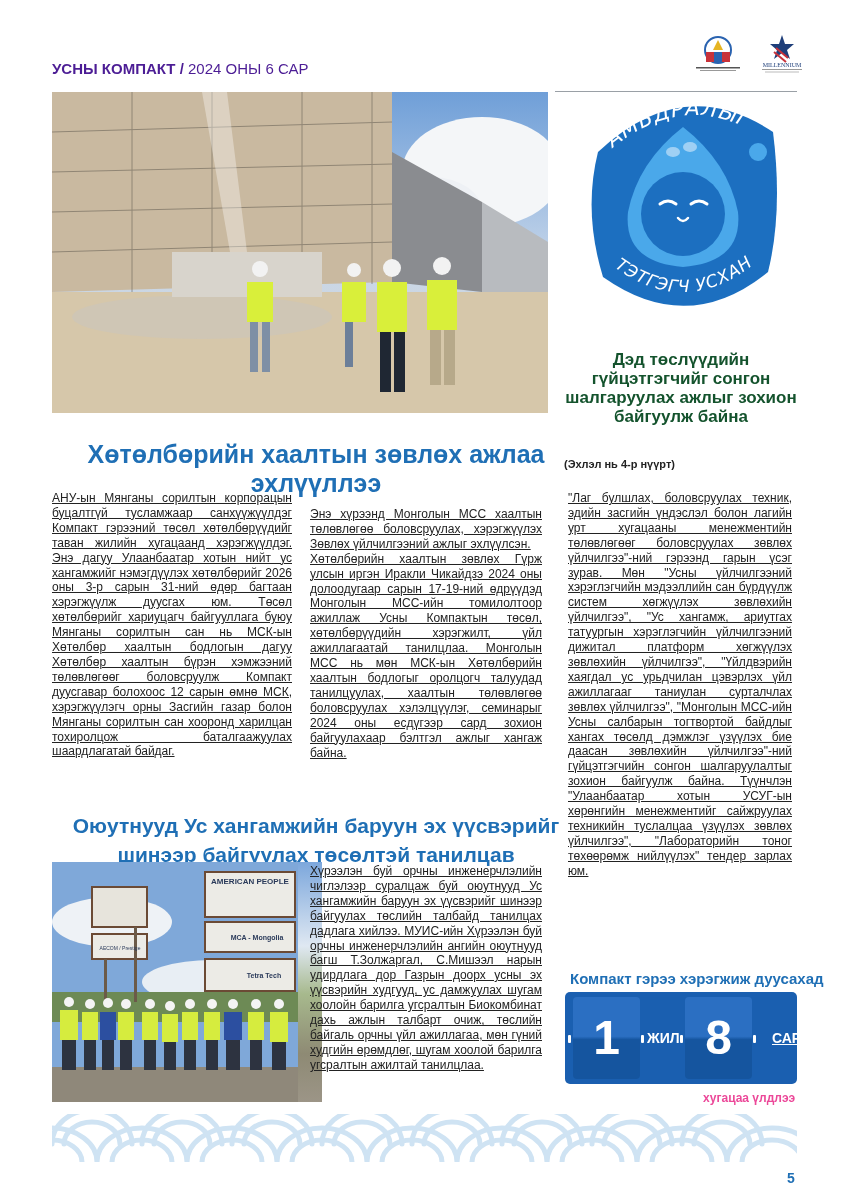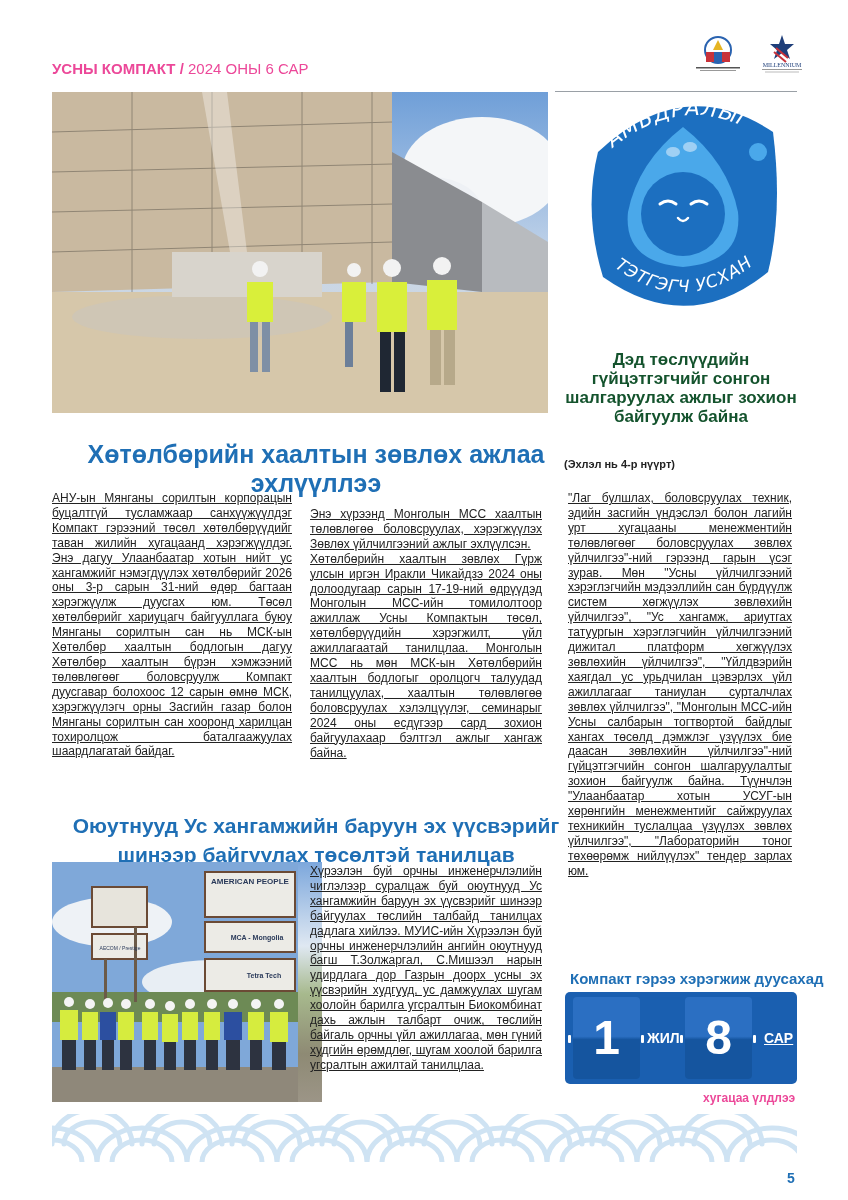--- a/index.html
+++ b/index.html
@@ -1,18 +1,18 @@
 <!DOCTYPE html>
 <html><head>
 <meta charset="utf-8">
 <style>
   html,body{margin:0;padding:0;background:#fff;}
   body{width:848px;height:1200px;position:relative;overflow:hidden;font-family:"Liberation Sans","DejaVu Sans",sans-serif;color:#1a1a1a;}
   .abs{position:absolute;}
-  .header-title{left:52px;top:60px;font-size:15px;color:#ec4899;letter-spacing:0;}
+  .header-title{left:52px;top:60px;font-size:15px;color:#4c1d95;letter-spacing:0;}
   .header-title b{font-weight:bold;}
   .header-title .slash{font-weight:bold;}
   .header-line{left:555px;top:91px;width:242px;height:1px;background:#9aa0a6;}
   .logo{top:34px;height:40px;}
   .logo-mca{left:694px;width:48px;}
   .logo-mcc{left:756px;width:52px;}
   .photo1{left:52px;top:92px;width:496px;height:321px;overflow:hidden;background:linear-gradient(180deg,#8fb6e6 0%,#c9d8ea 30%,#cfc5b3 55%,#bfb29c 75%,#d2c5ab 100%);}
   .photo2{left:52px;top:862px;width:270px;height:240px;overflow:hidden;background:linear-gradient(180deg,#7ca7dc 0%,#dfe8f2 35%,#a7b98d 55%,#8e8a74 80%,#9c9587 100%);}
   .mascot{left:578px;top:92px;width:210px;height:230px;}
   h2.article-title{position:absolute;margin:16px;font-weight:bold;color:#1f6fb5;text-align:center;font-size:25px;line-height:29px;}
@@ -27,21 +27,21 @@
   .c3{left:568px;top:491px;width:224px;}
   .c4{left:310px;top:864px;width:232px;}
   .count-label{left:570px;top:970px;font-size:15px;font-weight:bold;color:#1f6fb5;text-align:right;}
   .counter{left:565px;top:992px;width:232px;height:92px;background:#1a5fb0;border-radius:5px;}
   .flip{position:absolute;top:5px;width:67px;height:82px;border-radius:4px;background:linear-gradient(180deg,#2b6fc2 0%,#2b6fc2 48%,#15559f 52%,#15559f 100%);color:#fff;font-weight:bold;font-size:48px;text-align:center;line-height:82px;}
   .flip-year{left:8px;}
   .flip-month{left:120px;}
   .tick{position:absolute;top:43px;width:3px;height:8px;background:#fff;border-radius:1px;}
   .unit{position:absolute;top:38px;color:#fff;font-weight:bold;font-size:14px;}
   .u-year{left:82px;}
-  .u-month{left:199px;text-decoration:underline;}
+  .u-month{left:207px;text-decoration:underline;}
   .count-foot{left:703px;top:1091px;font-size:12px;font-weight:bold;color:#ec4899;}
   .waves{left:52px;top:1114px;width:745px;height:48px;}
   .page-num{left:787px;top:1170px;font-size:14px;font-weight:bold;color:#1f6fb5;}
 </style>
 </head>
 <body>
 
 <div class="abs header-title">
   <b>УСНЫ КОМПАКТ</b>
   <span class="slash">/</span>

